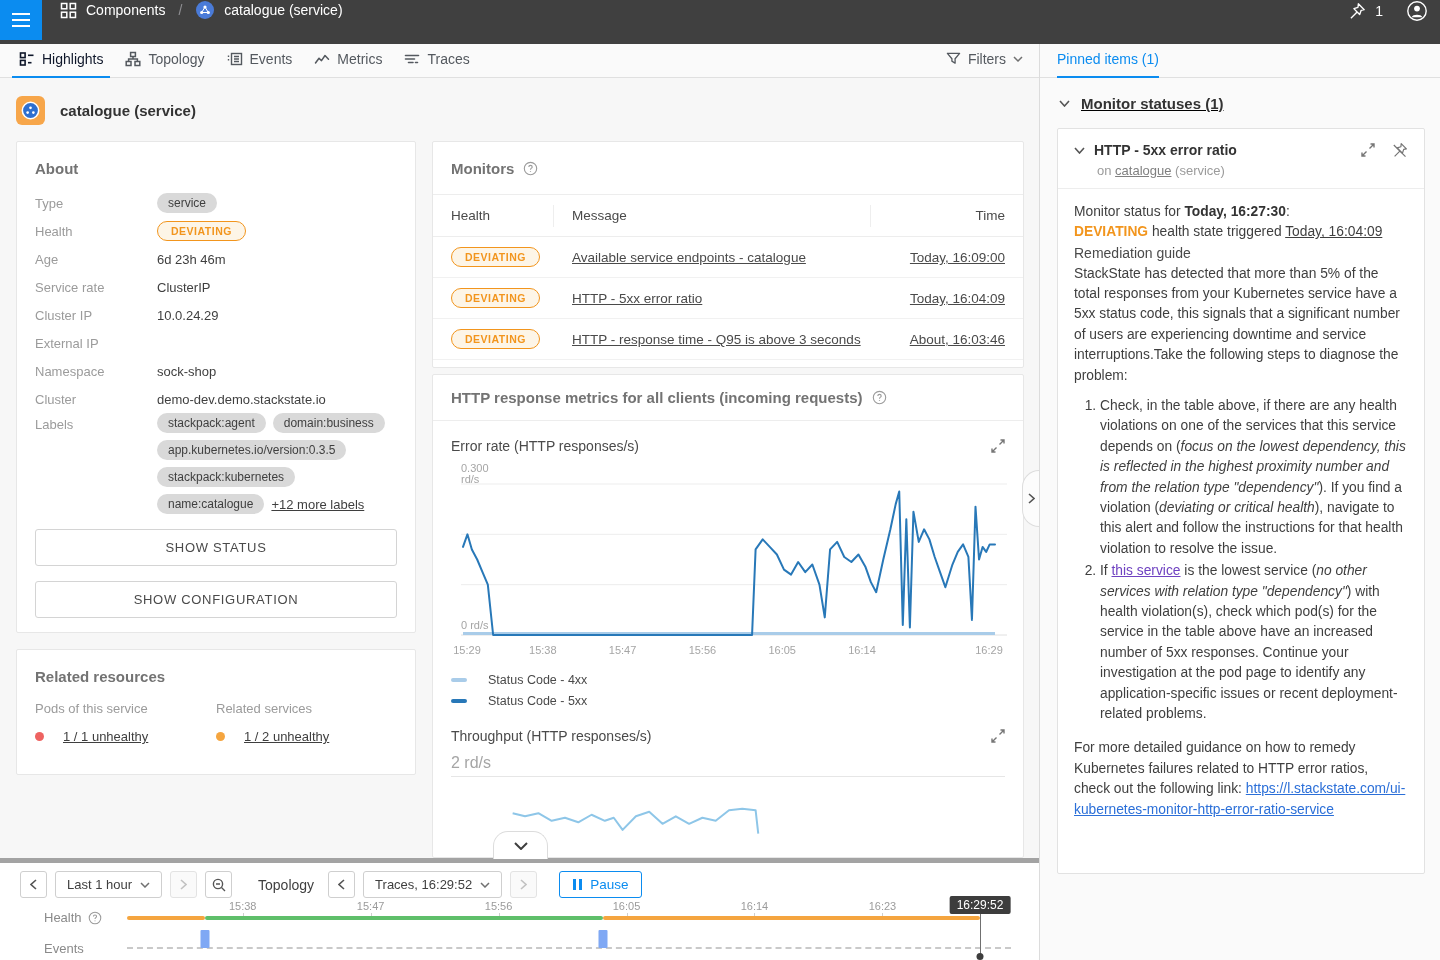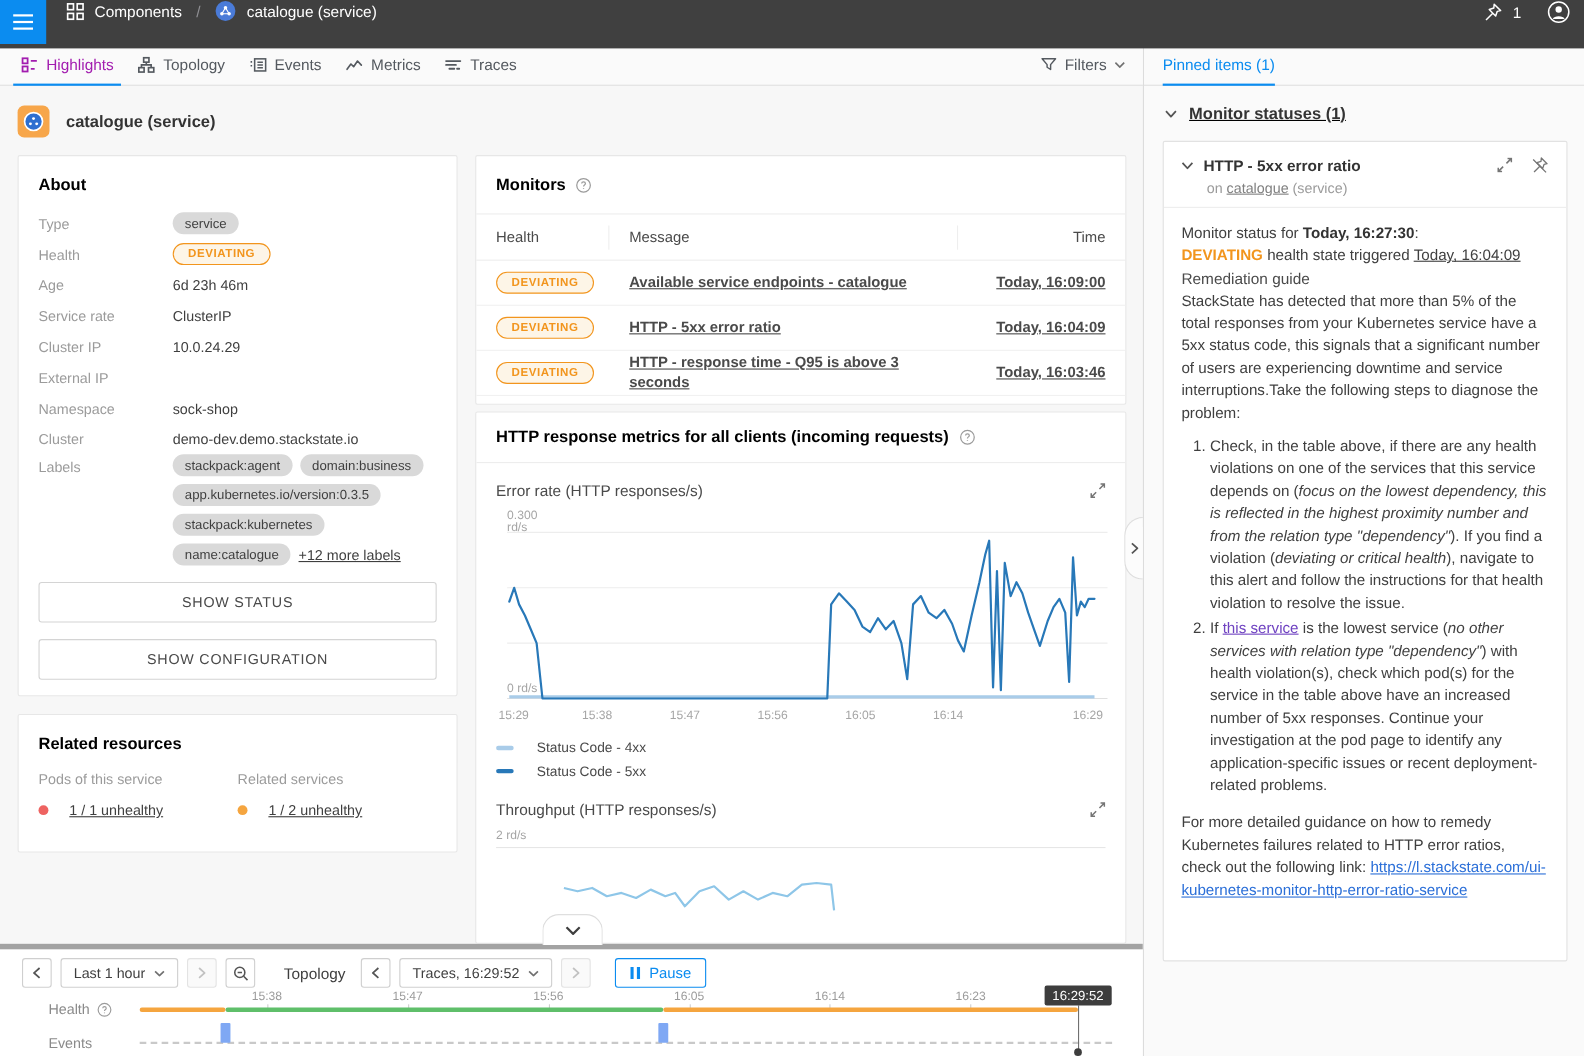--- a/index.html
+++ b/index.html
@@ -19,39 +19,39 @@
   .topbar-right { margin-left:auto; display:flex; align-items:center; gap:9px; margin-right:12px; }
   .pin-count { font-size:14px; color:#fff; margin-right:14px; }
   .iconbtn { background:none; border:none; cursor:pointer; display:flex; align-items:center; }
 
   
   .tabstrip { position:absolute; top:40px; left:0; width:1039px; height:38px; background:#fafafa;
               border-bottom:1px solid #e0e0e0; display:flex; align-items:stretch; z-index:20; }
   .tabs { display:flex; margin-left:8px; }
   .tab { display:flex; align-items:center; gap:7px; padding:0 11px; font-size:14px; color:#54595f;
          position:relative; cursor:pointer; }
-  .tab.active { color:#a21caf; }
+  .tab.active { color:#0f172a; }
   .tab.active::after { content:""; position:absolute; left:4px; right:4px; bottom:-1px; height:2px; background:#0b8cf0; }
   .filters { margin-left:auto; margin-right:16px; display:flex; align-items:center; gap:7px;
              color:#54595f; font-size:14px; cursor:pointer; }
 
   
   .main { position:absolute; top:78px; left:0; width:1039px; height:780px; background:#f7f7f7; overflow:hidden; }
   .pagehead { position:absolute; top:18px; left:16px; display:flex; align-items:center; gap:15px; }
   .svc-badge { width:29px; height:29px; border-radius:6px; background:#f7a64a;
                display:flex; align-items:center; justify-content:center; }
   .page-title { font-size:15px; font-weight:bold; color:#333; }
 
   .card { position:absolute; background:#fff; border:1px solid #e7e7e7; border-radius:2px; }
   #card-about    { left:16px;  top:63px;  width:400px; height:492px; padding:18px; }
   #card-related  { left:16px;  top:571px; width:400px; height:126px; padding:18px; }
   #card-monitors { left:432px; top:63px;  width:592px; height:227px; }
   #card-metrics  { left:432px; top:296px; width:592px; height:484px; overflow:hidden; }
 
-  .sect-title { font-size:15px; font-weight:bold; color:#000000; }
+  .sect-title { font-size:15px; font-weight:bold; color:#737373; }
   .kv { display:flex; align-items:center; min-height:28px; font-size:13px; }
   .kv.first { margin-top:12px; }
   .kv-label { width:122px; color:#9b9b9b; flex-shrink:0; }
   .kv-value { color:#3f3f3f; }
   .kv.top { align-items:flex-start; }
   .kv.top .kv-label { padding-top:4px; }
   .pill { background:#d9d9d9; border-radius:10px; padding:3px 11px; font-size:12px; color:#3f3f3f; white-space:nowrap; }
   .badge-dev { display:inline-block; border:1px solid #f2951d; color:#f2951d; background:#fdf5e7;
                border-radius:11px; padding:3px 13px; font-size:10.5px; font-weight:bold; letter-spacing:.5px; }
   .labels-wrap { display:flex; flex-wrap:wrap; gap:7px; align-items:center; max-width:240px; }
@@ -68,31 +68,31 @@
   .ulink { color:#3f3f3f; text-decoration:underline; font-size:13px; cursor:pointer; }
 
   .card-head { display:flex; align-items:center; gap:9px; padding:0 18px; height:53px; border-bottom:1px solid #ededed; }
   .mon-head { display:flex; align-items:center; height:42px; border-bottom:1px solid #ededed;
               font-size:13.5px; color:#4a4a4a; }
   .c-health { width:121px; padding-left:18px; flex-shrink:0; }
   .c-msg { flex:1; padding-left:18px; }
   .c-time { width:152px; text-align:right; padding-right:18px; flex-shrink:0; }
   .mon-head .c-health, .mon-head .c-msg { border-right:1px solid #eee; align-self:center; height:22px; line-height:22px; }
   .mon-row { display:flex; align-items:center; height:41px; border-bottom:1px solid #f1f1f1; }
-  .mlink { color:#4a4a4a; text-decoration:underline; font-size:13.5px; cursor:pointer;font-weight:bold; }
+  .mlink { color:#4a4a4a; text-decoration:underline; font-size:13.5px; cursor:pointer; }
 
   .chart-title-row { display:flex; justify-content:space-between; align-items:center; padding:17px 18px 0; }
   .chart-title { font-size:14px; color:#4a4a4a; }
   svg.chart { display:block; margin:4px 18px 0; }
   .legend { padding:4px 18px 0; }
   .legend-row { display:flex; align-items:center; gap:21px; margin-top:7px; }
   .legend-swatch { width:16px; height:4px; border-radius:2px; }
   .legend-label { font-size:12.5px; color:#4a4a4a; }
   .thr-grid { border-top:1px solid #e6e6e6; margin:2px 18px 0; }
-  .yaxis-mini { font-size:11px; color:#a5a5a5; padding:10px 0 2px 18px; }
+  .yaxis-mini { font-size:16px; color:#a5a5a5; padding:10px 0 2px 18px; }
 
   
   .collapse-tab { position:absolute; left:493px; top:831px; width:55px; height:28px; background:#fff;
                   border:1px solid #dcdcdc; border-bottom:none; border-radius:15px 15px 0 0; z-index:15;
                   display:flex; align-items:center; justify-content:center; cursor:pointer; }
 
   
   .panel-handle { position:absolute; left:1022px; top:470px; width:17px; height:57px; background:#fcfcfc;
                   border:1px solid #ddd; border-right:none; border-radius:28px 0 0 28px; z-index:25;
                   display:flex; align-items:center; justify-content:center; cursor:pointer; color:#555; }
@@ -356,21 +356,21 @@
             <span class="c-time"><span class="mlink">Today, 16:09:00</span></span>
           </div>
           <div class="mon-row">
             <span class="c-health"><span class="badge-dev">DEVIATING</span></span>
             <span class="c-msg"><span class="mlink">HTTP - 5xx error ratio</span></span>
             <span class="c-time"><span class="mlink">Today, 16:04:09</span></span>
           </div>
           <div class="mon-row">
             <span class="c-health"><span class="badge-dev">DEVIATING</span></span>
             <span class="c-msg"><span class="mlink">HTTP - response time - Q95 is above 3 seconds</span></span>
-            <span class="c-time"><span class="mlink">Today, 16:03:46</span></span>
+            <span class="c-time"><span class="mlink">About, 16:03:46</span></span>
           </div>
         </div>
     </section>
 
     <section class="card" id="card-metrics">
       <div class="card-head" style="height:46px;">
         <span class="sect-title">HTTP response metrics for all clients (incoming requests)</span>
         <svg width="15" height="15" viewBox="0 0 16 16" fill="none" stroke="#9b9b9b" stroke-width="1.2">
           <circle cx="8" cy="8" r="6.6"></circle>
             <path d="M6.2 6.3 C6.2 4.1 9.8 4.1 9.8 6.3 C9.8 7.7 8 7.6 8 9.2 M8 10.9 V11.6"></path>

